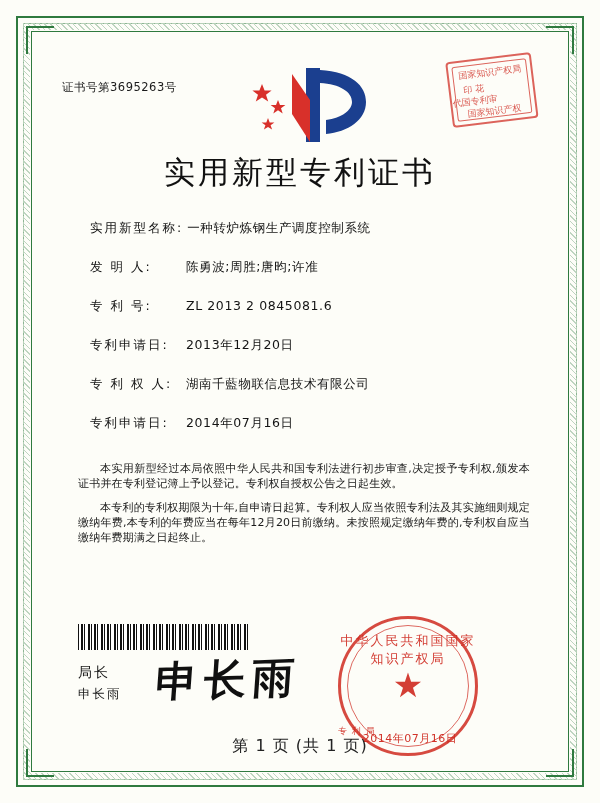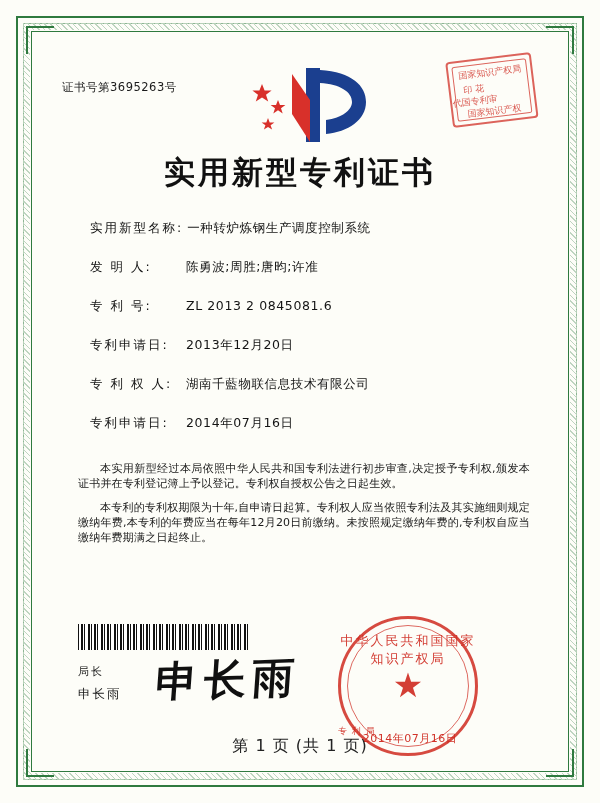--- a/index.html
+++ b/index.html
@@ -113,21 +113,21 @@
 
   h1.title {
     position: absolute;
     left: 0;
     top: 104px;
     width: 504px;
     text-align: center;
     margin: 0;
     font-family: "DejaVu Serif", "Liberation Serif", serif;
     font-size: 31px;
-    font-weight: bold;
+    font-weight: normal;
     letter-spacing: 3px;
     color: #111;
   }
 
   .fields {
     position: absolute;
     left: 30px;
     top: 172px;
     width: 450px;
   }
@@ -181,21 +181,21 @@
       #111 10px, #111 12px,
       #fff 12px, #fff 13px
     );
   }
 
   
   .sign-label {
     position: absolute;
     left: 30px;
     top: 616px;
-    font-size: 11px;
+    font-size: 14px;
     letter-spacing: 2px;
     text-align: center;
   }
   .sign-name {
     position: absolute;
     left: 30px;
     top: 638px;
     font-size: 12.5px;
     letter-spacing: 2px;
   }

